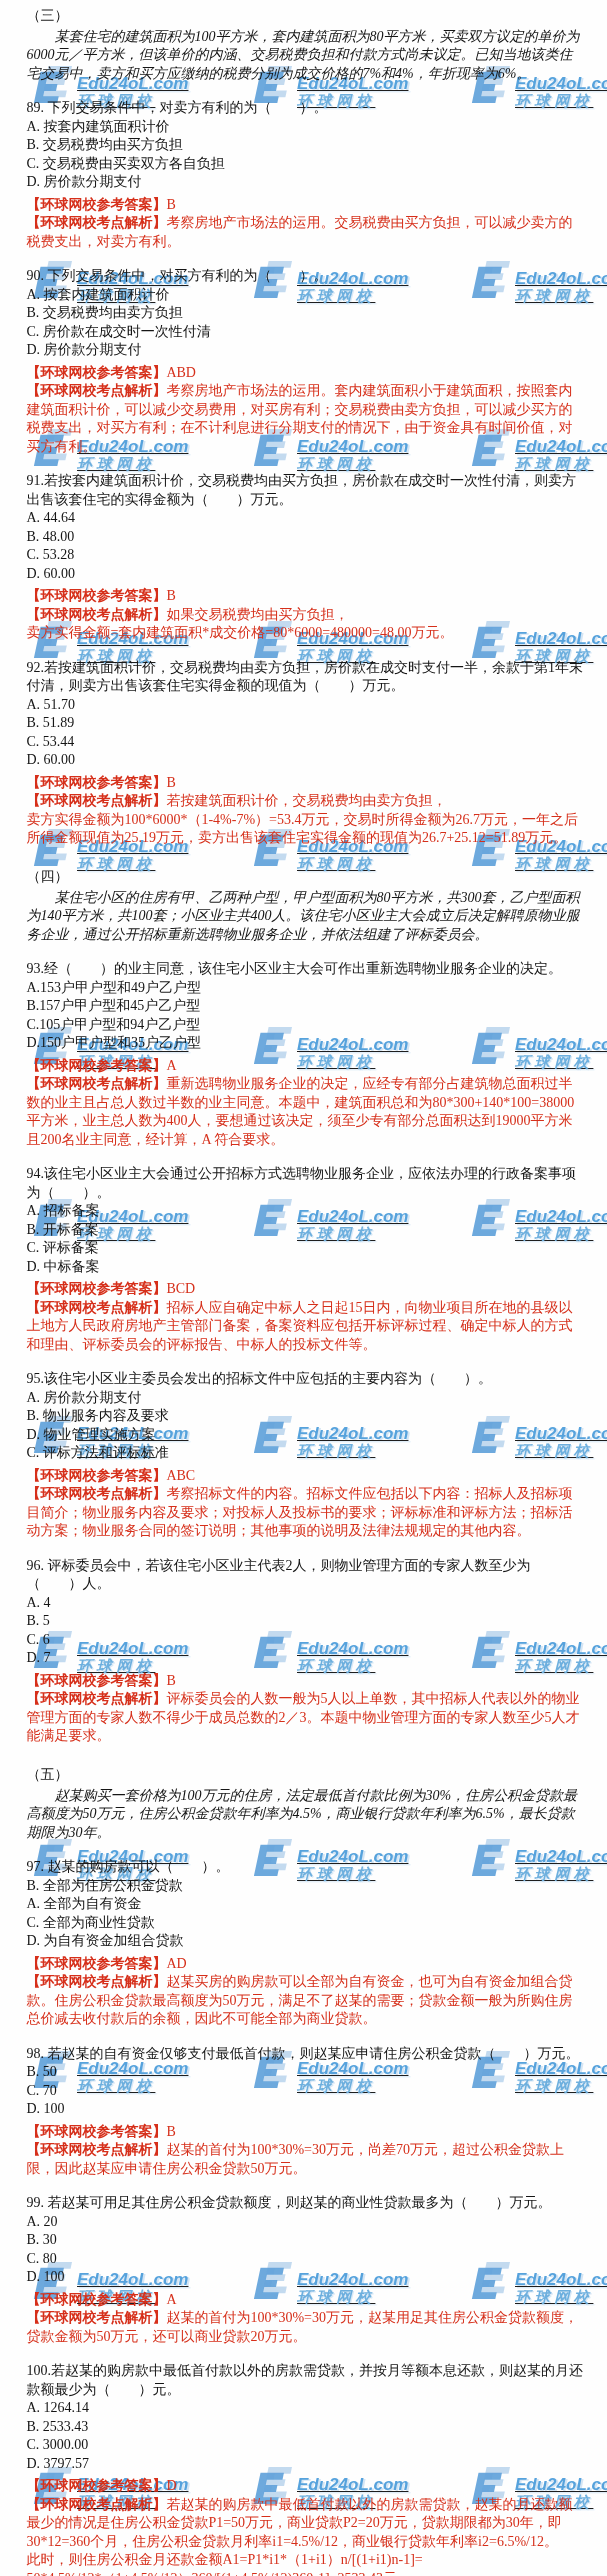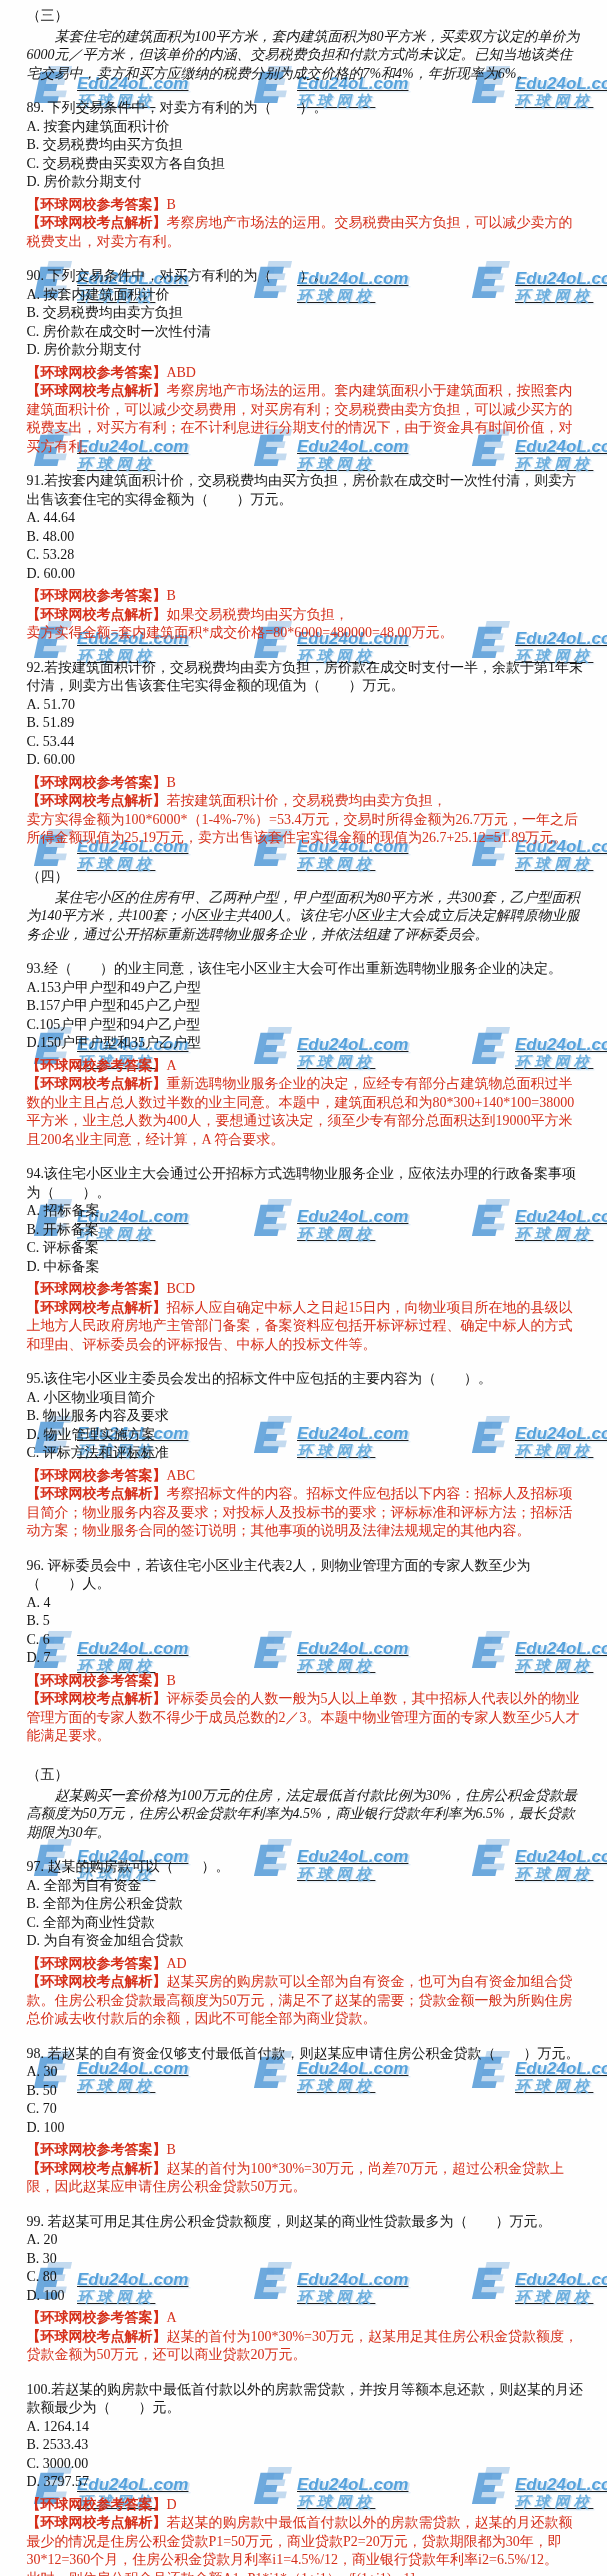--- a/index.html
+++ b/index.html
@@ -680,21 +680,21 @@
       <span class="prefix">【环球网校参考答案】</span><span>BCD</span>
     </div>
     <div class="analysis-line">
       <span class="prefix">【环球网校考点解析】</span><span class="analysis-text">招标人应自确定中标人之日起15日内，向物业项目所在地的县级以上地方人民政府房地产主管部门备案，备案资料应包括开标评标过程、确定中标人的方式和理由、评标委员会的评标报告、中标人的投标文件等。</span>
     </div>
   </div>
 
   <div class="question">
     <div class="stem">95.该住宅小区业主委员会发出的招标文件中应包括的主要内容为（　　）。</div>
     <div>
-              <div class="option">A. 小区物业项目简介</div>
+              <div class="option">A. 房价款分期支付</div>
               <div class="option">B. 物业服务内容及要求</div>
               <div class="option">D. 物业管理实施方案</div>
               <div class="option">C. 评标方法和评标标准</div>
             </div>
     <div class="answer-line">
       <span class="prefix">【环球网校参考答案】</span><span>ABC</span>
     </div>
     <div class="analysis-line">
       <span class="prefix">【环球网校考点解析】</span><span class="analysis-text">考察招标文件的内容。招标文件应包括以下内容：招标人及招标项目简介；物业服务内容及要求；对投标人及投标书的要求；评标标准和评标方法；招标活动方案；物业服务合同的签订说明；其他事项的说明及法律法规规定的其他内容。</span>
     </div>
@@ -718,37 +718,36 @@
 </div>
   </div>
 
   <div class="section">
     <div class="section-heading">（五）</div>
     <p class="section-intro">赵某购买一套价格为100万元的住房，法定最低首付款比例为30%，住房公积金贷款最高额度为50万元，住房公积金贷款年利率为4.5%，商业银行贷款年利率为6.5%，最长贷款期限为30年。</p>
     <div>
   <div class="question">
     <div class="stem">97. 赵某的购房款可以（　　）。</div>
     <div>
+              <div class="option">B. 全部为住房公积金贷款</div>
               <div class="option">A. 全部为自有资金</div>
-              <div class="option">B. 全部为住房公积金贷款</div>
               <div class="option">C. 全部为商业性贷款</div>
               <div class="option">D. 为自有资金加组合贷款</div>
             </div>
     <div class="answer-line">
       <span class="prefix">【环球网校参考答案】</span><span>AD</span>
     </div>
     <div class="analysis-line">
       <span class="prefix">【环球网校考点解析】</span><span class="analysis-text">赵某买房的购房款可以全部为自有资金，也可为自有资金加组合贷款。住房公积金贷款最高额度为50万元，满足不了赵某的需要；贷款金额一般为所购住房总价减去收付款后的余额，因此不可能全部为商业贷款。</span>
     </div>
   </div>
 
   <div class="question">
     <div class="stem">98. 若赵某的自有资金仅够支付最低首付款，则赵某应申请住房公积金贷款（　　）万元。</div>
     <div>
-              <div class="option">A. 30</div>
               <div class="option">B. 50</div>
               <div class="option">C. 70</div>
               <div class="option">D. 100</div>
             </div>
     <div class="answer-line">
       <span class="prefix">【环球网校参考答案】</span><span>B</span>
     </div>
     <div class="analysis-line">
       <span class="prefix">【环球网校考点解析】</span><span class="analysis-text">赵某的首付为100*30%=30万元，尚差70万元，超过公积金贷款上限，因此赵某应申请住房公积金贷款50万元。</span>
     </div>

